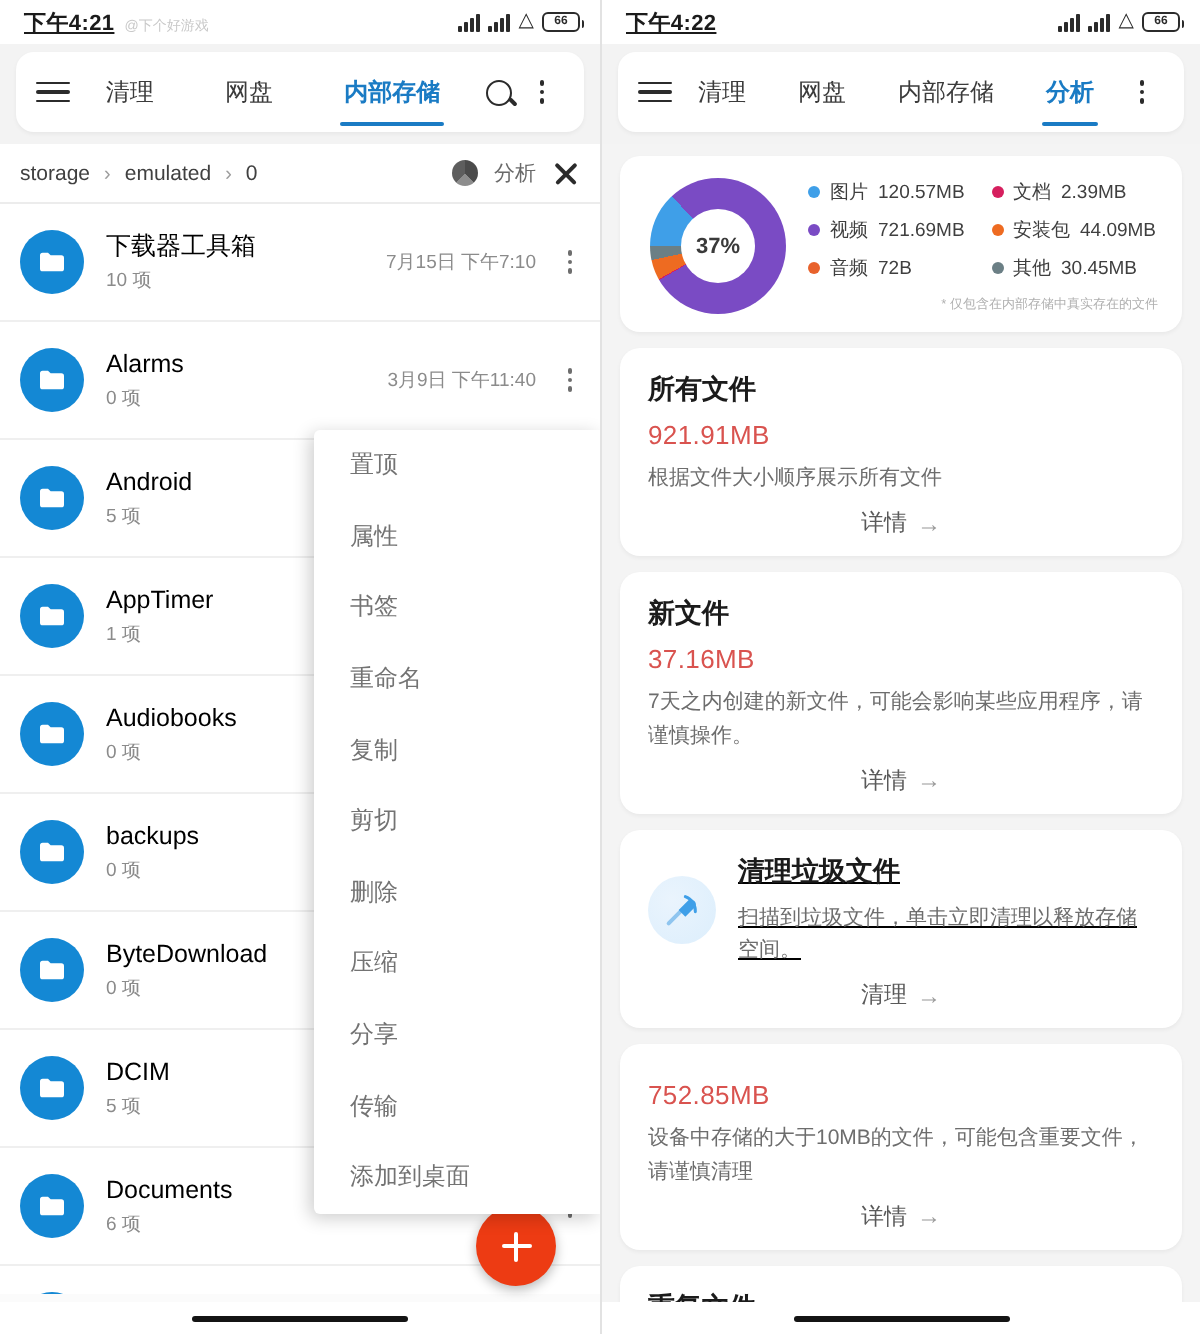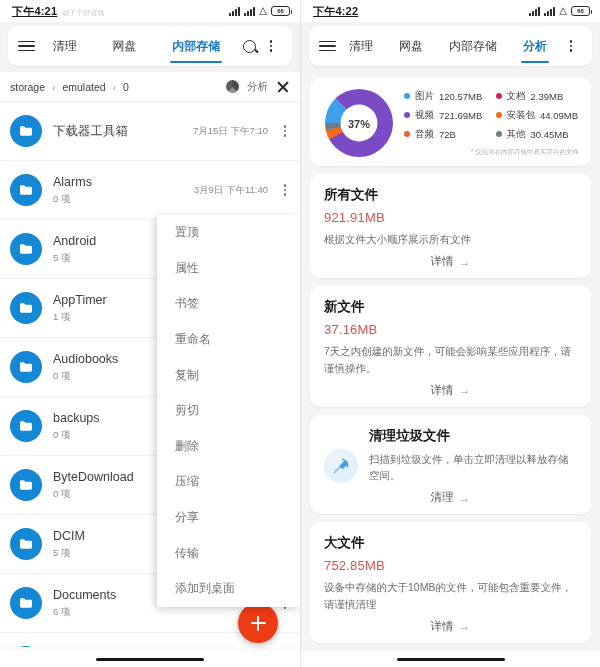--- a/index.html
+++ b/index.html
@@ -97,21 +97,21 @@
     display: flex; align-items: center; height: 59px; padding: 0 8px 0 10px;
     border-bottom: 1px solid #efefef; cursor: pointer; background: #fff;
   }
   .folder-ic {
     width: 32px; height: 32px; border-radius: 50%; background: #1488d4;
     display: flex; align-items: center; justify-content: center; flex: 0 0 32px;
   }
   .folder-ic svg { width: 16px; height: 16px; }
   .file-mid { flex: 1; min-width: 0; padding-left: 11px; }
   .file-name {
-    font-size: 12.5px; color: #404040; white-space: nowrap;
+    font-size: 12.5px; color: #000000; white-space: nowrap;
     overflow: hidden; text-overflow: ellipsis; line-height: 1.3;
   }
   .file-sub { font-size: 9.5px; color: #8b8b8b; margin-top: 3px; }
   .file-date { font-size: 9.5px; color: #8b8b8b; white-space: nowrap; padding-right: 10px; }
   .row-kebab { display: flex; flex-direction: column; gap: 2px; align-items: center; width: 14px; cursor: pointer; }
   .row-kebab i { width: 2.4px; height: 2.4px; border-radius: 50%; background: #6e6e6e; display: block; }
 
   
   .ctxmenu {
     position: absolute; left: 157px; top: 215px; width: 143px;
@@ -169,21 +169,21 @@
   .legend { flex: 1; padding-left: 8px; }
   .legend-grid { display: grid; grid-template-columns: 1fr 1fr; column-gap: 8px; row-gap: 6px; text-align: right; }
   .legend-item { display: flex; align-items: center; gap: 5px; }
   .dot { width: 6px; height: 6px; border-radius: 50%; flex: 0 0 6px; }
   .legend-label { font-size: 9.5px; color: #3f3f3f; white-space: nowrap; }
   .legend-val { font-size: 9.5px; color: #3f3f3f; white-space: nowrap; }
   .donut-note { font-size: 6.5px; color: #b0b0b0; text-align: right; margin-top: 7px; }
 
   
   .clean-card { display: flex; flex-direction: column; }
-  .clean-top { display: flex; gap: 11px; align-items: flex-end; }
+  .clean-top { display: flex; gap: 11px; align-items: center; text-decoration: underline; }
   .broom {
     width: 34px; height: 34px; border-radius: 50%; flex: 0 0 34px;
     background: radial-gradient(circle at 35% 35%, #eaf4fd, #dceefc);
     display: flex; align-items: center; justify-content: center; position: relative;
   }
   .broom svg { width: 20px; height: 20px; }
   .clean-body { flex: 1; }
 </style>
 </head>
 <body>
@@ -258,20 +258,21 @@
     <div class="filelist">
 
       <div class="file-row">
         <div class="folder-ic">
           <svg viewBox="0 0 24 24">
               <path fill="#fff" d="M3 7a2 2 0 0 1 2-2h4l2 2h8a2 2 0 0 1 2 2v8a2 2 0 0 1-2 2H5a2 2 0 0 1-2-2z"></path>
             </svg>
         </div>
         <div class="file-mid">
           <div class="file-name">下载器工具箱</div>
+          <div class="file-sub">10 项</div>
         </div>
         <div class="file-date">7月15日 下午7:10</div>
         <div class="row-kebab">
             <i></i>
             <i></i>
             <i></i>
           </div>
       </div>
 
       <div class="file-row">
@@ -578,21 +579,20 @@
             <div class="card-desc">扫描到垃圾文件，单击立即清理以释放存储空间。</div>
           </div>
         </div>
         <div class="card-action">
           <span>清理</span>
           <span class="arrow-r">→</span>
         </div>
       </div>
 
       <div class="card">
-        <div class="card-title">大文件</div>
         <div class="card-size">752.85MB</div>
         <div class="card-desc">设备中存储的大于10MB的文件，可能包含重要文件，请谨慎清理</div>
         <div class="card-action">
           <span>详情</span>
           <span class="arrow-r">→</span>
         </div>
       </div>
 
       <div class="card">
         <div class="card-title">重复文件</div>

